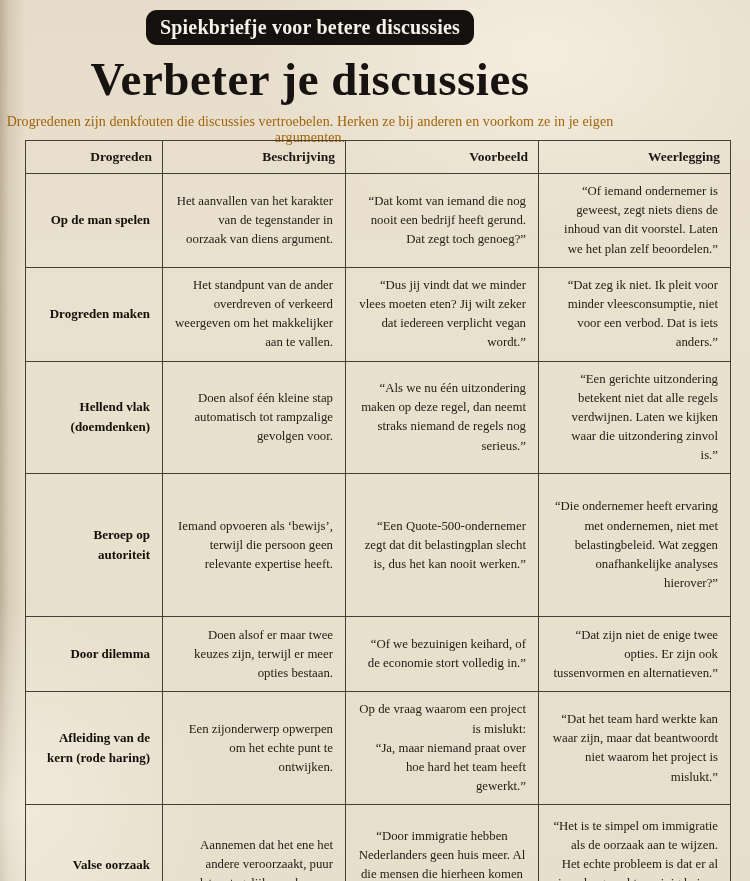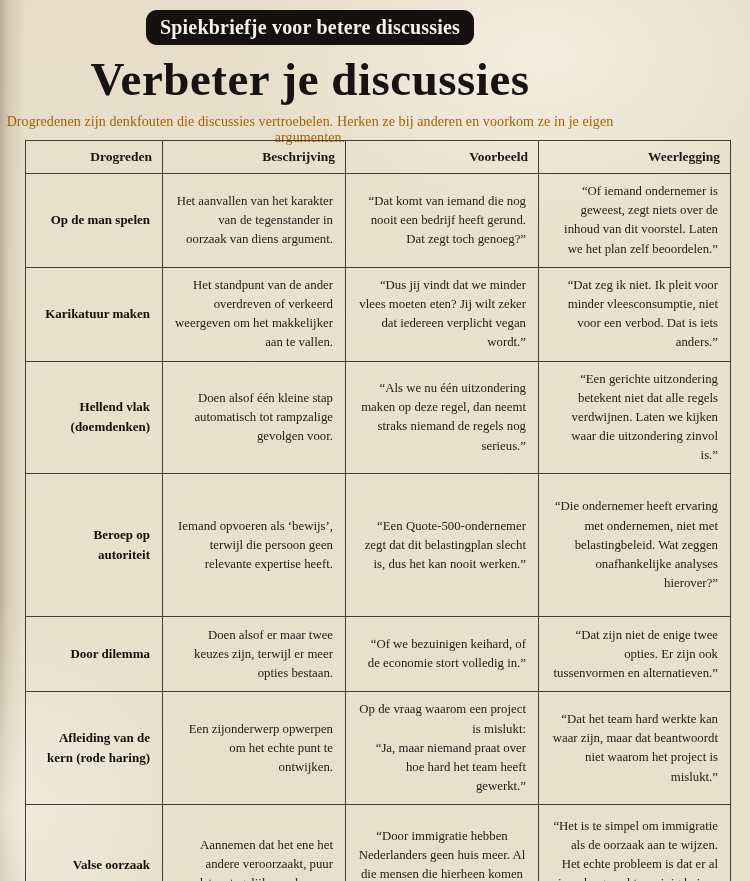--- a/index.html
+++ b/index.html
@@ -120,24 +120,24 @@
         <th>Beschrijving</th>
         <th>Voorbeeld</th>
         <th>Weerlegging</th>
       </tr>
     </thead>
     <tbody>
       <tr class="r1">
         <td class="fname">Op de man spelen</td>
         <td class="body-cell">Het aanvallen van het karakter van de tegenstander in oorzaak van diens argument.</td>
         <td class="body-cell">“Dat komt van iemand die nog nooit een bedrijf heeft gerund. Dat zegt toch genoeg?”</td>
-        <td class="body-cell">“Of iemand ondernemer is geweest, zegt niets over de inhoud van dit voorstel. Laten we het plan zelf beoordelen.”</td>
+        <td class="body-cell">“Of iemand ondernemer is geweest, zegt niets diens de inhoud van dit voorstel. Laten we het plan zelf beoordelen.”</td>
       </tr>
       <tr class="r2">
-        <td class="fname">Karikatuur maken</td>
+        <td class="fname">Drogreden maken</td>
         <td class="body-cell">Het standpunt van de ander overdreven of verkeerd weergeven om het makkelijker aan te vallen.</td>
         <td class="body-cell">“Dus jij vindt dat we minder vlees moeten eten? Jij wilt zeker dat iedereen verplicht vegan wordt.”</td>
         <td class="body-cell">“Dat zeg ik niet. Ik pleit voor minder vleesconsumptie, niet voor een verbod. Dat is iets anders.”</td>
       </tr>
       <tr class="r3">
         <td class="fname">Hellend vlak (doemdenken)</td>
         <td class="body-cell">Doen alsof één kleine stap automatisch tot rampzalige gevolgen voor.</td>
         <td class="body-cell">“Als we nu één uitzondering maken op deze regel, dan neemt straks niemand de regels nog serieus.”</td>
         <td class="body-cell">“Een gerichte uitzondering betekent niet dat alle regels verdwijnen. Laten we kijken waar die uitzondering zinvol is.”</td>
       </tr>

